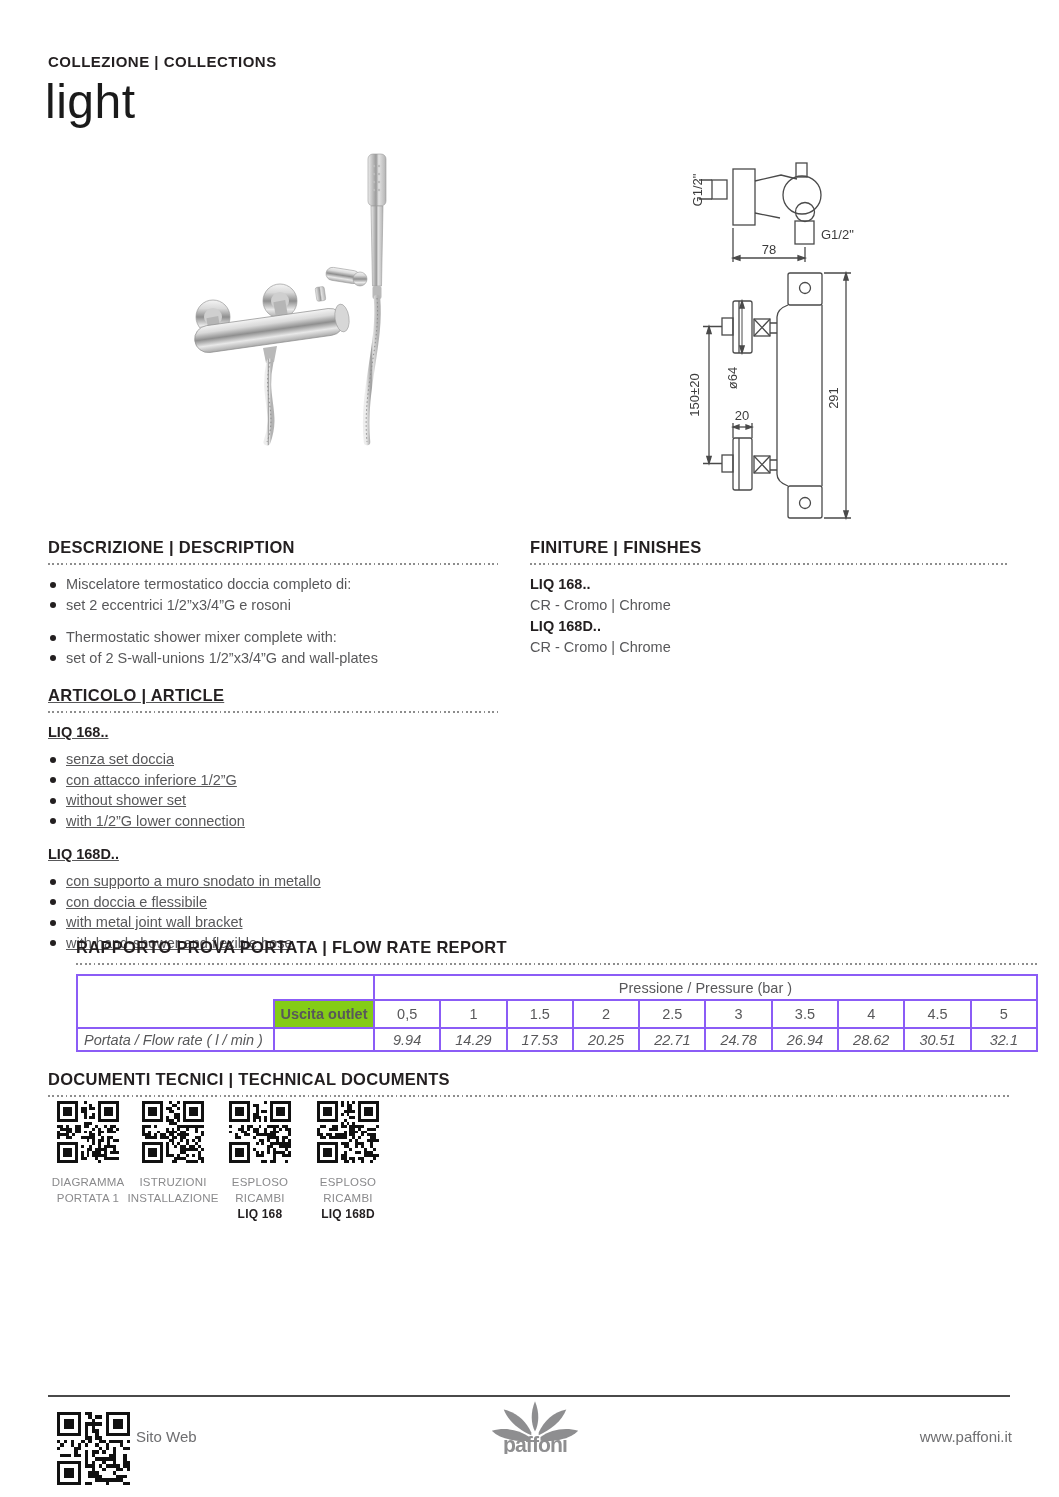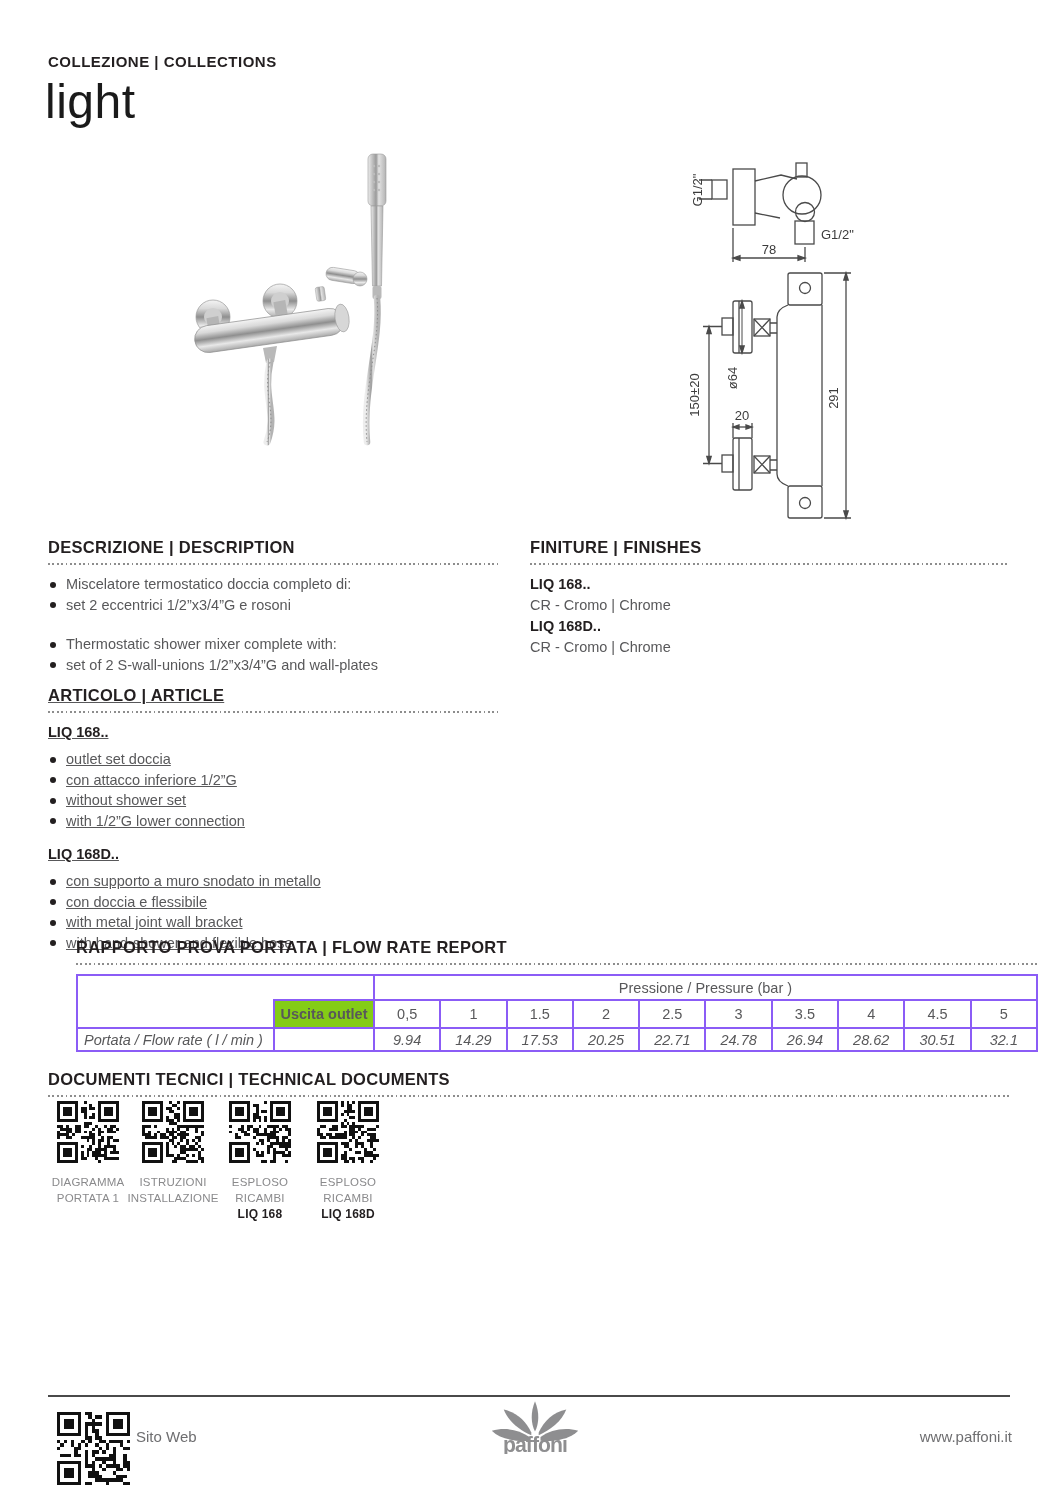--- a/index.html
+++ b/index.html
@@ -32,21 +32,21 @@
   .sec-art  { left:48px; top:686px; width:450px;text-decoration:underline; }
   .sec-flow { left:48px; top:938px; width:962px;margin-left:28px; }
   .sec-docs { left:48px; top:1070px; width:962px; height:160px; }
 
   ul.blist { list-style:none; margin:6px 0 0 0; padding:0; font-size:14.5px; line-height:20.5px; color:#58585a; }
   ul.blist li { position:relative; padding-left:18px; }
   ul.blist li::before {
     content:""; position:absolute; left:2px; top:7.5px;
     width:6px; height:6px; border-radius:50%; background:#231f20;
   }
-  ul.blist li.gap { margin-top:19px; }
+  ul.blist li.gap { margin-top:12px; }
   .code-line { font-size:14.5px; font-weight:bold; color:#231f20; line-height:21px; }
   .fin-line  { font-size:14.5px; color:#58585a; line-height:21px; }
   .art-group { margin-top:8px; }
   .art-group + .art-group { margin-top:13px; }
   .art-group .code-line { margin-bottom:2px; }
 
   table.flow { border-collapse:collapse; width:962px; table-layout:fixed; margin-top:3px; }
   table.flow td {
     border:2px solid #8b5cf6; text-align:center; padding:0;
     font-size:14.5px; color:#58585a; overflow:hidden;
@@ -228,21 +228,21 @@
       <div class="fin-line">CR - Cromo | Chrome</div>
     </div>
   </section>
 
   <section class="sec sec-art">
     <h2 class="sec-title">ARTICOLO | ARTICLE</h2>
     <div class="dots"></div>
     <div class="art-group">
       <div class="code-line">LIQ 168..</div>
       <ul class="blist">
-        <li>outlet set doccia</li>
+        <li>senza set doccia</li>
         <li>con attacco inferiore 1/2”G</li>
         <li>without shower set</li>
         <li>with 1/2”G lower connection</li>
       </ul>
     </div>
     <div class="art-group">
       <div class="code-line">LIQ 168D..</div>
       <ul class="blist">
         <li>con supporto a muro snodato in metallo</li>
         <li>con doccia e flessibile</li>

